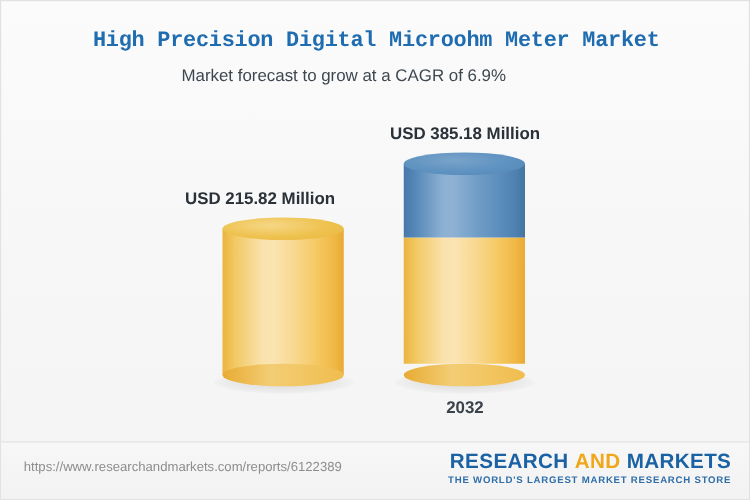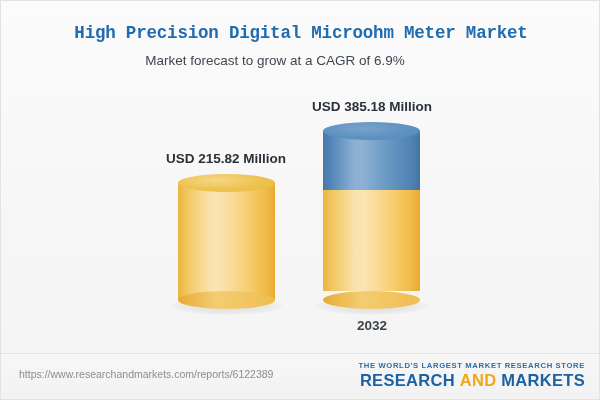--- a/index.html
+++ b/index.html
@@ -184,21 +184,21 @@
 
 <div id="page">
 
   <div id="chart-title">High Precision Digital Microohm Meter Market</div>
   <div id="chart-subtitle">Market forecast to grow at a CAGR of 6.9%</div>
 
   <div id="plot">
 
     <div class="cyl-shadow" style="left:170px; top:296px; width:112px; height:18px;"></div>
 
-    <div class="value-label" style="left:105px; top:150px;">USD 215.82 Million</div>
+    <div class="value-label" style="left:87px; top:150px;">USD 215.82 Million</div>
 
     <div class="cyl" style="left:177px; top:173px; width:97px; height:135px;">
 
       <div class="cyl-body yellow-body" style="top:9px; height:117px;"></div>
 
       <div class="cyl-bottom-cap yellow-bottom" style="top:117px; height:18px;"></div>
 
       <div class="cyl-top yellow-top" style="top:0px; height:18px;"></div>
     </div>
 
@@ -218,20 +218,20 @@
       <div class="cyl-top blue-top" style="top:0px; height:18px;"></div>
     </div>
 
     <div class="cat-label" style="left:251px; top:317px;">2032</div>
 
   </div>
 
   <div id="footer">
     <div id="footer-url">https://www.researchandmarkets.com/reports/6122389</div>
     <div id="logo">
-      <div id="logo-tagline">THE WORLD'S LARGEST MARKET RESEARCH STORE</div>
       <div id="logo-wordmark">
         <span class="logo-blue">RESEARCH</span><span>&nbsp;</span><span class="logo-gold">AND</span><span>&nbsp;</span><span class="logo-blue">MARKETS</span>
       </div>
+      <div id="logo-tagline">THE WORLD'S LARGEST MARKET RESEARCH STORE</div>
     </div>
   </div>
 
 </div>
 
 </body></html>

